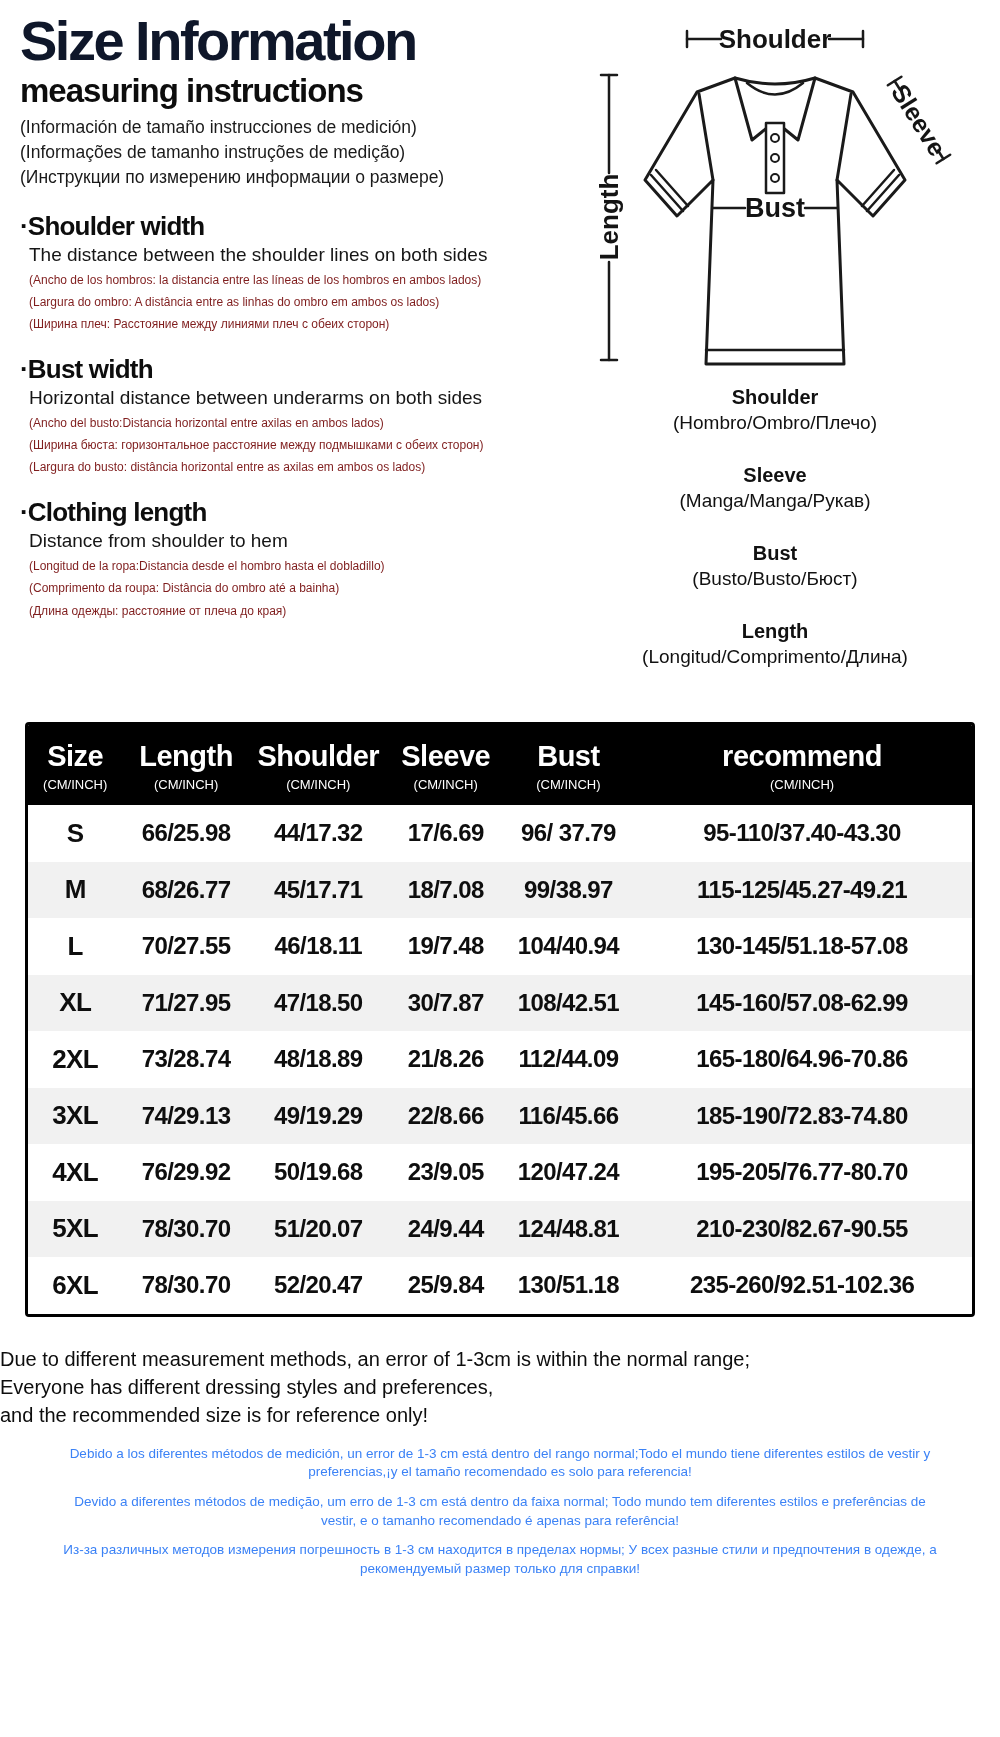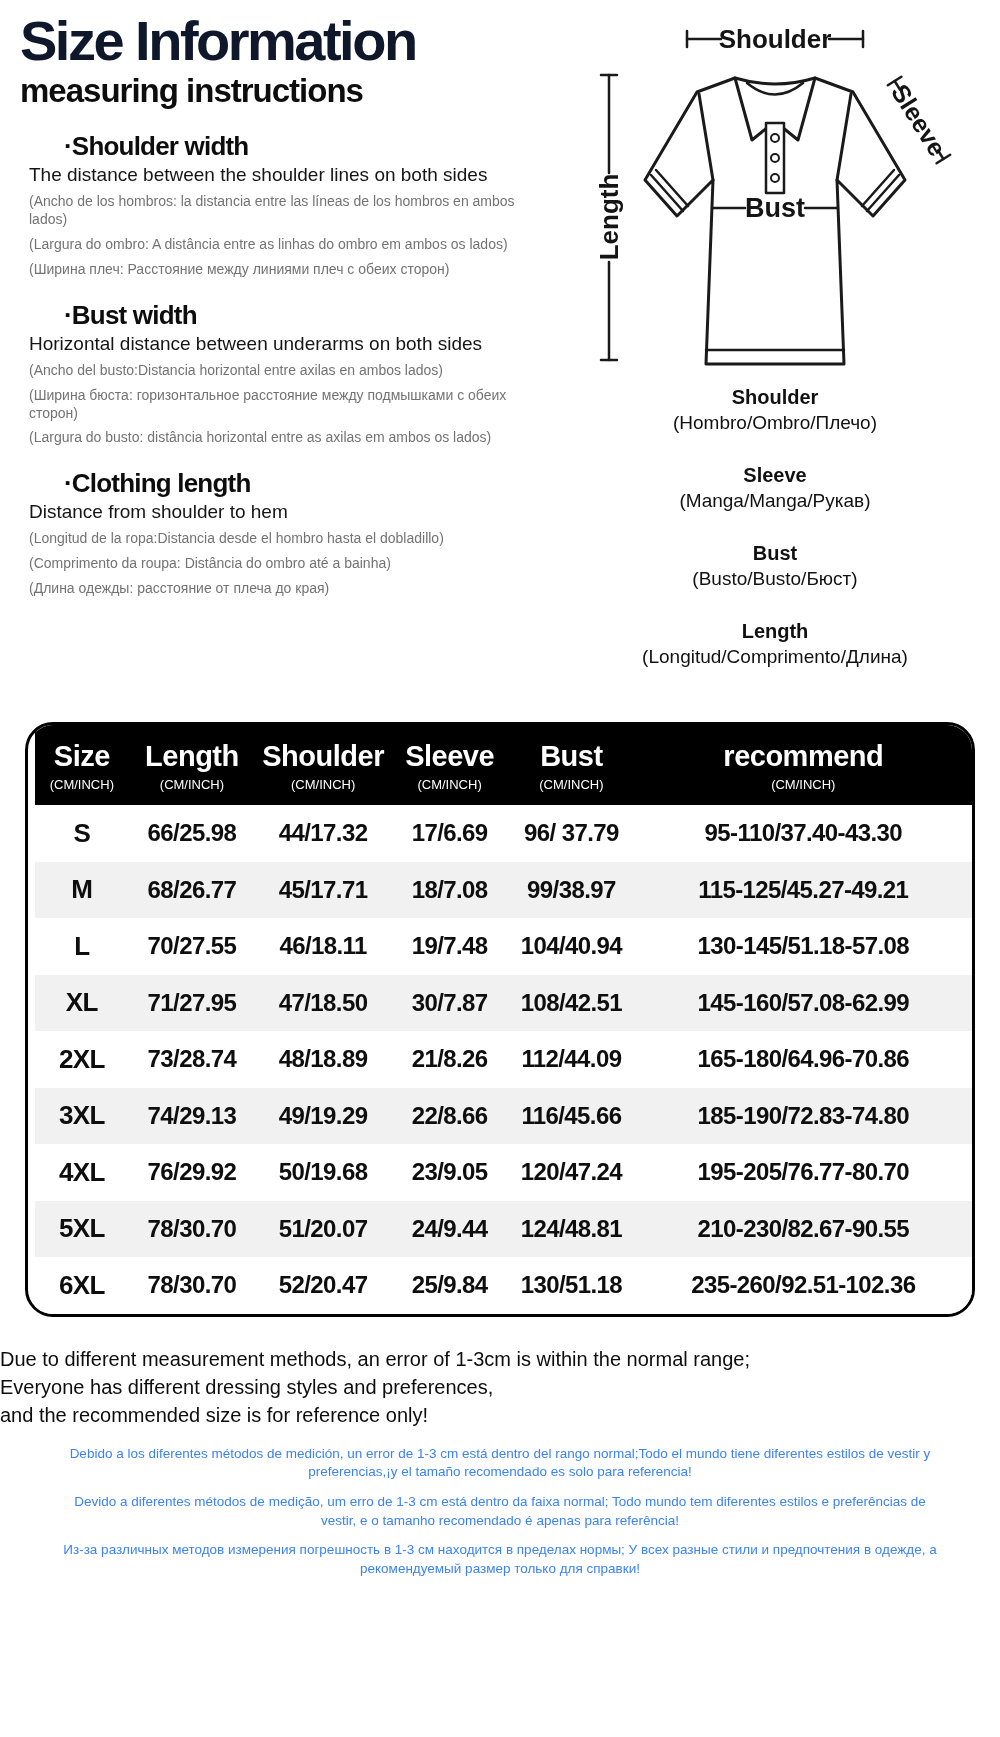--- a/index.html
+++ b/index.html
@@ -12,37 +12,36 @@
   .top { display: flex; padding: 12px 0 0 20px; }
   .left-col { width: 530px; flex: none; }
   .right-col { width: 450px; flex: none; padding-top: 0; }
 
   .title { font-size: 56px; font-weight: bold; letter-spacing: -2.5px; line-height: 1.02; color: #0f172a; }
   .subtitle { font-size: 33px; font-weight: bold; letter-spacing: -1px; margin-top: 3px; color: #0d0d0d; }
   .sub-notes { margin-top: 5px; }
   .sub-note { font-size: 17.5px; line-height: 1.42; color: #1a1a1a; }
 
   .section { margin-top: 21px; }
-  .sec-title { font-size: 26px; font-weight: bold; letter-spacing: -0.8px; color: #0d0d0d; margin-left: 44px; }
+  .sec-title { font-size: 26px; font-weight: bold; letter-spacing: -0.8px; color: #0d0d0d; }
   .sec-desc { font-size: 19px; margin: 2px 0 0 9px; color: #151515; }
-  .sec-note { font-size: 14px; color: #737373; margin: 7px 0 0 9px; line-height: 1.28; max-width: 494px; }
+  .sec-note { font-size: 12px; color: #7f1d1d; margin: 7px 0 0 9px; line-height: 1.28; max-width: 494px; }
 
   .shirt-svg { display: block; margin: 8px auto 0; }
   svg text { font-family: "Liberation Sans", sans-serif; fill: #141414; }
 
   .legend { text-align: center; margin-top: 14px; }
   .legend-item { margin-bottom: 30px; }
   .legend-name { font-size: 20px; font-weight: bold; }
   .legend-trans { font-size: 19px; margin-top: 3px; }
 
   .size-table {
     width: 950px; margin: 24px auto 0;
-    border: 3px solid #000; border-radius: 28px; overflow: hidden;
+    border: 3px solid #000; border-radius: 4px; overflow: hidden;
     background: #fff;
-    padding-left: 7px;
   }
   .t-head {
     display: grid; grid-template-columns: 10% 13.5% 14.5% 12.5% 13.5% 36%;
     background: var(--header-bg, #000); color: var(--header-text, #fff);
     padding: 15px 0 13px;
   }
   .t-col { text-align: center; }
   .col-label { font-size: 29px; font-weight: bold; letter-spacing: -0.5px; }
   .col-unit { font-size: 13px; font-weight: normal; margin-top: 4px; }
   .t-body {}
@@ -60,20 +59,28 @@
   .footer-note { text-align: center; font-size: 13.5px; line-height: 1.38; margin: 0 auto 11px; max-width: 884px; color: #3b82f6; }
 </style>
 </head>
 <body>
 
 <div class="top">
   <div class="left-col">
     <h1 class="title">Size Information</h1>
     <h2 class="subtitle">measuring instructions</h2>
 
+    <div class="sub-notes">
+
+        <div class="sub-note">(Información de tamaño instrucciones de medición)</div>
+
+        <div class="sub-note">(Informações de tamanho instruções de medição)</div>
+
+        <div class="sub-note">(Инструкции по измерению информации о размере)</div>
+      </div>
 
     <section class="section">
       <h3 class="sec-title">·Shoulder width</h3>
       <p class="sec-desc">The distance between the shoulder lines on both sides</p>
       <p class="sec-note">(Ancho de los hombros: la distancia entre las líneas de los hombros en ambos lados)</p>
       <p class="sec-note">(Largura do ombro: A distância entre as linhas do ombro em ambos os lados)</p>
       <p class="sec-note">(Ширина плеч: Расстояние между линиями плеч с обеих сторон)</p>
     </section>
 
     <section class="section">

